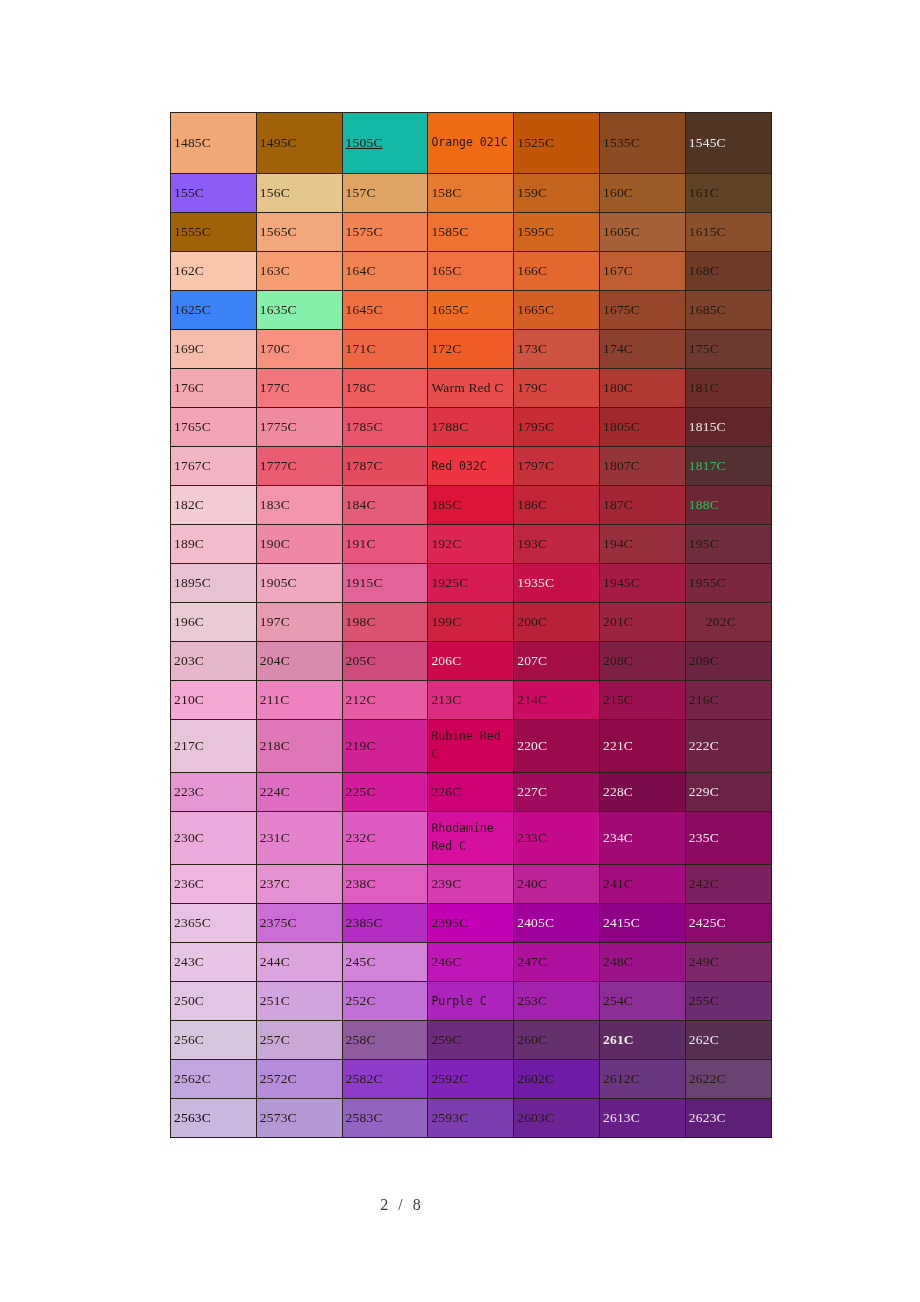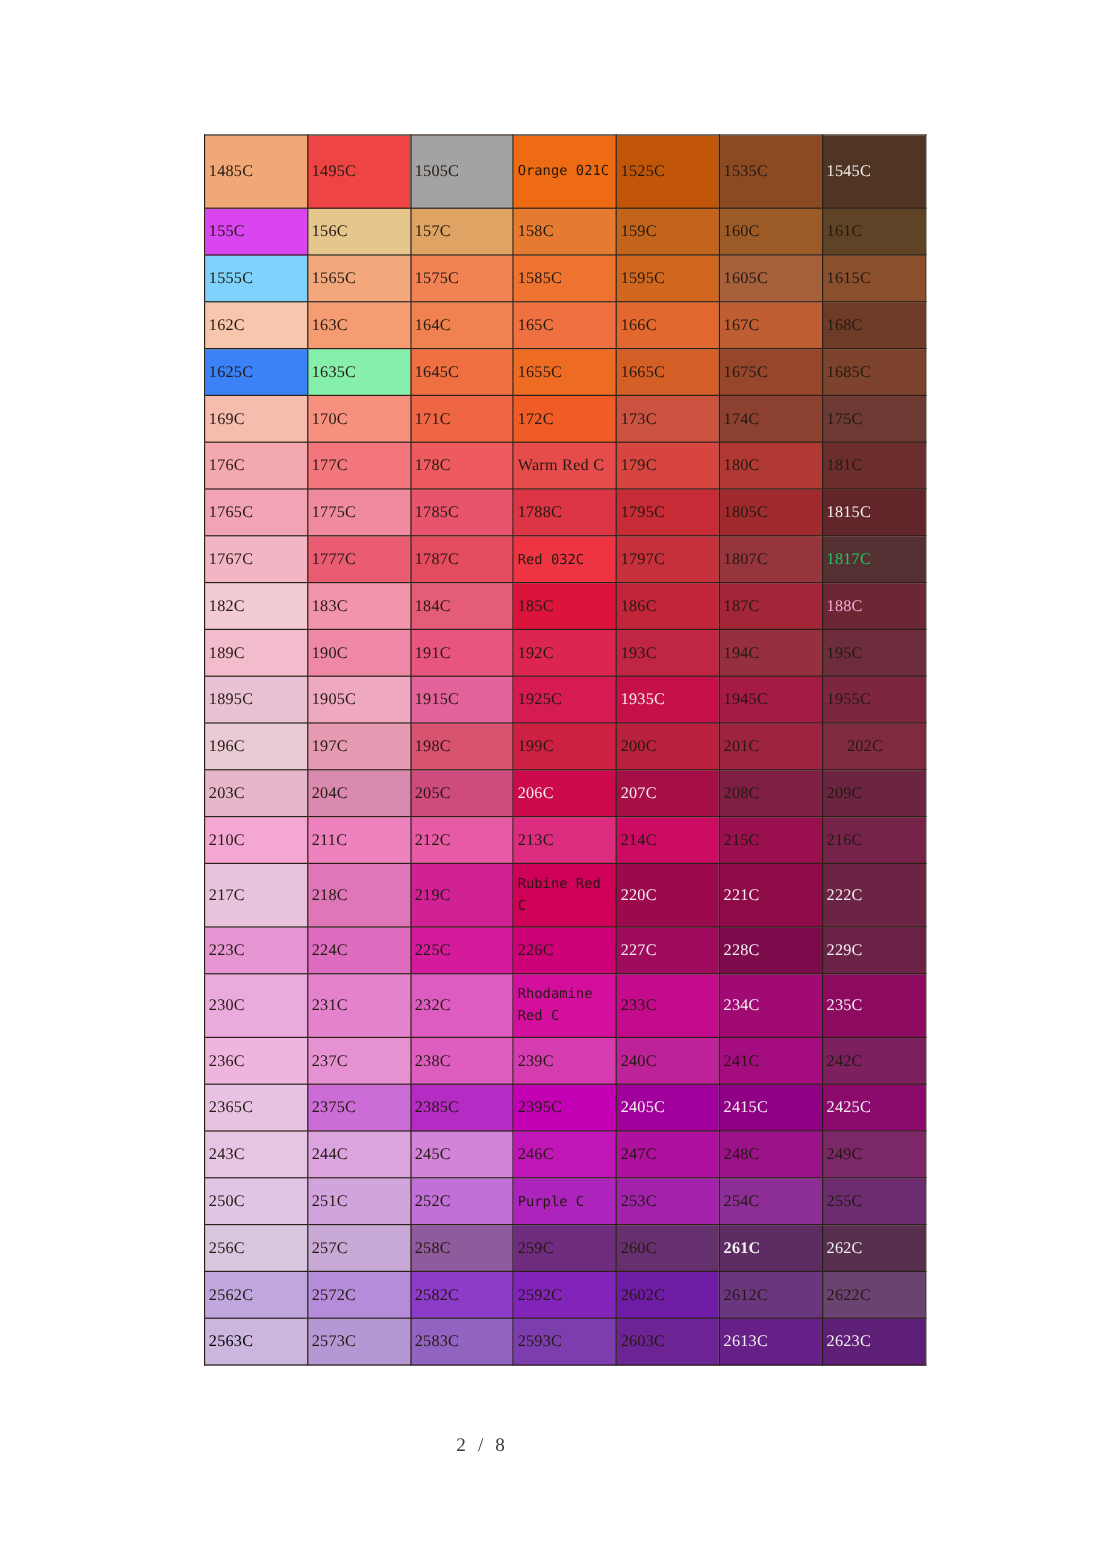--- a/index.html
+++ b/index.html
@@ -70,38 +70,38 @@
   }
 </style>
 </head>
 <body>
 
 <div class="page">
   <table class="swatch-table">
     <tbody>
         <tr class="r-tall">
           <td style="background: rgb(240, 168, 119); color: rgb(36, 26, 18);">1485C</td>
-          <td style="background: #ef4444; color: rgb(36, 26, 18);">1495C</td>
-          <td style="background: #a3a3a3; color: rgb(36, 26, 18);">1505C</td>
+          <td style="background: #a16207; color: rgb(36, 26, 18);">1495C</td>
+          <td style="background: #14b8a6; color: rgb(36, 26, 18); text-decoration: underline;">1505C</td>
           <td class="wrap" style="background: rgb(238, 107, 20); color: rgb(36, 26, 18);">Orange 021C</td>
           <td style="background: rgb(194, 86, 8); color: rgb(36, 26, 18);">1525C</td>
           <td style="background: rgb(140, 74, 34); color: rgb(36, 26, 18);">1535C</td>
           <td style="background: rgb(80, 53, 36); color: rgb(242, 236, 234);">1545C</td>
         </tr>
         <tr class="r-norm">
-          <td style="background: #d946ef; color: rgb(36, 26, 18);">155C</td>
+          <td style="background: #8b5cf6; color: rgb(36, 26, 18);">155C</td>
           <td style="background: rgb(229, 198, 140); color: rgb(36, 26, 18);">156C</td>
           <td style="background: rgb(223, 164, 99); color: rgb(36, 26, 18);">157C</td>
           <td style="background: rgb(229, 123, 48); color: rgb(36, 26, 18);">158C</td>
           <td style="background: rgb(194, 100, 27); color: rgb(36, 26, 18);">159C</td>
           <td style="background: rgb(155, 90, 38); color: rgb(36, 26, 18);">160C</td>
           <td style="background: rgb(94, 67, 38); color: rgb(36, 26, 18);">161C</td>
         </tr>
         <tr class="r-norm">
-          <td style="background: #7dd3fc; color: rgb(36, 26, 18);">1555C</td>
+          <td style="background: #a16207; color: rgb(36, 26, 18);">1555C</td>
           <td style="background: rgb(242, 168, 124); color: rgb(36, 26, 18);">1565C</td>
           <td style="background: rgb(240, 130, 83); color: rgb(36, 26, 18);">1575C</td>
           <td style="background: rgb(238, 114, 48); color: rgb(36, 26, 18);">1585C</td>
           <td style="background: rgb(209, 103, 30); color: rgb(36, 26, 18);">1595C</td>
           <td style="background: rgb(166, 96, 58); color: rgb(36, 26, 18);">1605C</td>
           <td style="background: rgb(138, 79, 44); color: rgb(36, 26, 18);">1615C</td>
         </tr>
         <tr class="r-norm">
           <td style="background: rgb(247, 198, 172); color: rgb(36, 26, 18);">162C</td>
           <td style="background: rgb(245, 156, 114); color: rgb(36, 26, 18);">163C</td>
@@ -156,21 +156,21 @@
           <td style="background: rgb(150, 53, 60); color: rgb(36, 26, 18);">1807C</td>
           <td style="background: rgb(85, 48, 51); color: #22c55e;">1817C</td>
         </tr>
         <tr class="r-norm">
           <td style="background: rgb(242, 203, 212); color: rgb(36, 26, 18);">182C</td>
           <td style="background: rgb(242, 149, 170); color: rgb(36, 26, 18);">183C</td>
           <td style="background: rgb(228, 92, 120); color: rgb(36, 26, 18);">184C</td>
           <td style="background: rgb(220, 20, 60); color: rgb(36, 26, 18);">185C</td>
           <td style="background: rgb(194, 37, 58); color: rgb(36, 26, 18);">186C</td>
           <td style="background: rgb(163, 38, 56); color: rgb(36, 26, 18);">187C</td>
-          <td style="background: rgb(107, 40, 52); color: #f9a8d4;">188C</td>
+          <td style="background: rgb(107, 40, 52); color: #22c55e;">188C</td>
         </tr>
         <tr class="r-norm">
           <td style="background: rgb(243, 188, 204); color: rgb(36, 26, 18);">189C</td>
           <td style="background: rgb(239, 136, 167); color: rgb(36, 26, 18);">190C</td>
           <td style="background: rgb(232, 86, 126); color: rgb(36, 26, 18);">191C</td>
           <td style="background: rgb(220, 37, 81); color: rgb(36, 26, 18);">192C</td>
           <td style="background: rgb(192, 37, 68); color: rgb(36, 26, 18);">193C</td>
           <td style="background: rgb(150, 48, 63); color: rgb(36, 26, 18);">194C</td>
           <td style="background: rgb(110, 45, 60); color: rgb(36, 26, 18);">195C</td>
         </tr>

